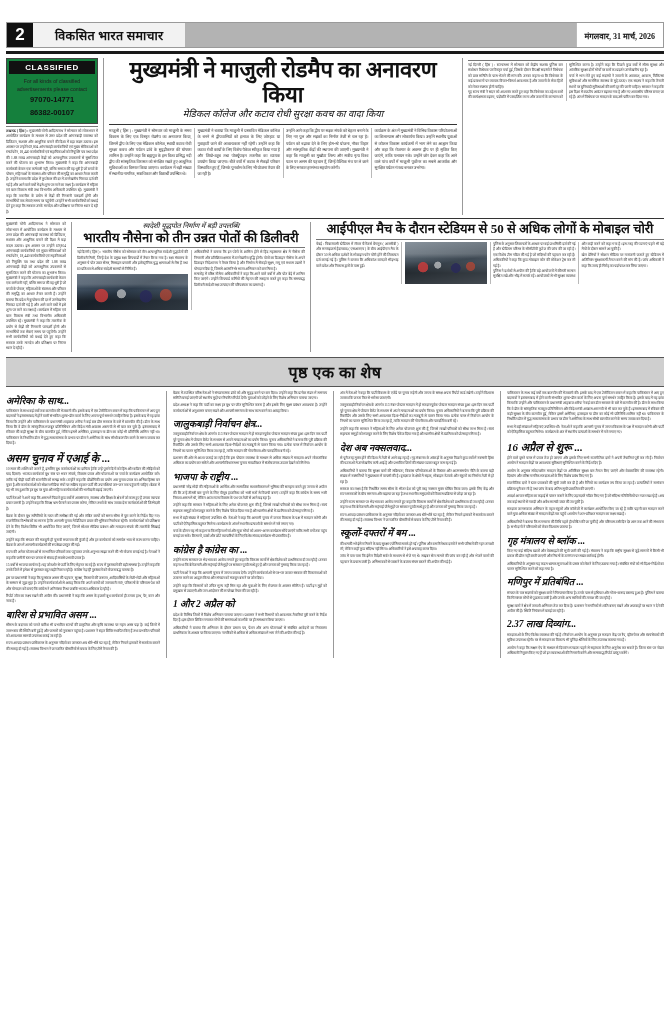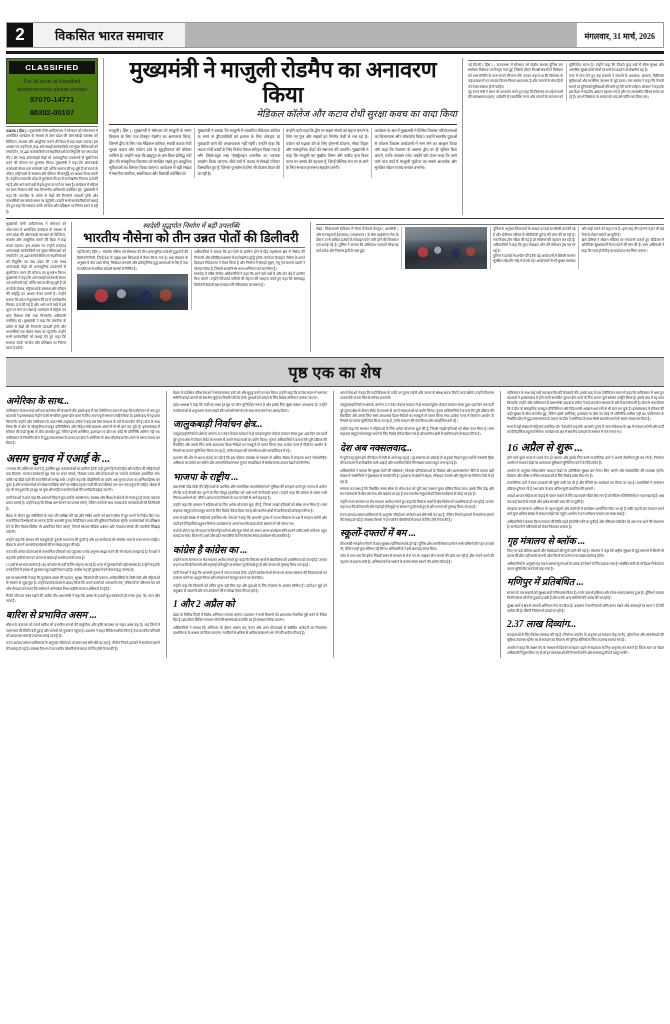--- a/index.html
+++ b/index.html
@@ -26,35 +26,35 @@
   .rule-thick { height:3px; background:#1a1a1a; margin:3px 0 4px; }
   .rule-thin  { height:1px; background:#333; margin:3px 0; }
   .rule-hair  { height:1px; background:#777; margin:2px 0; }
 
   
   .body-text { font-size:4.0px; line-height:1.55; text-align:justify; color:#2a2a2a;
                hyphens:auto; word-spacing:-0.3px; }
   .body-text.tiny { font-size:3.6px; line-height:1.5; }
 
   .hd-main { font-size:22px; font-weight:bold; text-align:center; line-height:1.12; letter-spacing:-0.2px; }
-  .hd-sub  { font-size:9.5px; font-style:italic; text-align:right; line-height:1.25; margin-top:2px; }
+  .hd-sub  { font-size:9.5px; font-style:italic; text-align:center; line-height:1.25; margin-top:2px; }
   .hd-med  { font-size:11px; font-weight:bold; text-align:center; line-height:1.18; }
   .hd-med2 { font-size:13px; font-weight:bold; text-align:center; line-height:1.15; }
   .kicker  { font-size:7px; font-style:italic; text-align:center; line-height:1.2; }
 
   
   .top-wrap { display:flex; gap:5px; }
   .col-left  { width:92px; }
   .col-mid   { flex:1; }
   .col-right { width:196px; }
 
   .vdiv { width:1px; background:#999; align-self:stretch; }
 
   
-  .classified { border:1px solid #444; background:#4d7c0f; padding:2px; text-align:center; }
+  .classified { border:1px solid #444; background:#15803d; padding:2px; text-align:center; }
   .classified-title { background:#111; color:#fff; font-family:"Liberation Sans",sans-serif;
                       font-weight:bold; font-size:8px; letter-spacing:.6px; padding:2px 0; }
   .classified-body { font-family:"Liberation Sans",sans-serif; font-size:5.2px; line-height:1.55;
                      padding:3px 2px 2px; color:#222; }
   .classified-phone { font-family:"Liberation Sans",sans-serif; font-weight:bold; font-size:7.5px;
                       line-height:1.45; padding-bottom:2px; }
 
   .left-head { font-size:10px; font-weight:bold; text-align:center; line-height:1.2; margin:4px 0 2px; }
   .col2 { column-count:2; column-gap:6px; column-rule:1px solid #b9b9b9; }
   .col4 { column-count:4; column-gap:6px; column-rule:1px solid #b9b9b9; }
@@ -164,20 +164,21 @@
         <div class="body-text tiny">नई दिल्ली ( हिंस ) : भारतीय नौसेना को सोमवार को तीन अत्याधुनिक स्वदेशी युद्धपोतों की डिलीवरी मिली, जिन्हें देश के प्रमुख रक्षा शिपयार्डों में तैयार किया गया है। रक्षा मंत्रालय के अनुसार ये पोत उन्नत सेंसर, मिसाइल प्रणाली और इलेक्ट्रॉनिक युद्ध क्षमताओं से लैस हैं तथा 60 प्रतिशत से अधिक स्वदेशी सामग्री से निर्मित हैं।</div>
         <div class="photo" style="height:36px;margin:2px 0;"></div>
         <div class="body-text tiny">अधिकारियों ने बताया कि इन पोतों के शामिल होने से हिंद महासागर क्षेत्र में नौसेना की निगरानी और प्रतिक्रिया क्षमता में उल्लेखनीय वृद्धि होगी। पोतों का डिजाइन नौसेना के अपने डिजाइन निदेशालय ने तैयार किया है और निर्माण में सैकड़ों सूक्ष्म, लघु एवं मध्यम उद्यमों ने योगदान दिया है, जिससे आत्मनिर्भर भारत अभियान को बल मिला है।</div>
         <div class="body-text tiny">समारोह में वरिष्ठ नौसेना अधिकारियों ने कहा कि आने वाले वर्षों में और पोत बेड़े में शामिल किए जाएंगे। उन्होंने शिपयार्ड कर्मियों की मेहनत की सराहना करते हुए कहा कि समयबद्ध डिलीवरी स्वदेशी रक्षा उत्पादन की परिपक्वता का प्रमाण है।</div>
       </div>
     </div>
 
     <div class="vdiv"></div>
 
     <div style="flex:1">
+      <div class="hd-med2">आईपीएल मैच के दौरान स्टेडियम से 50 से अधिक लोगों के मोबाइल चोरी</div>
       <div class="rule-hair"></div>
       <div class="col4" style="margin-top:2px">
         <div class="body-text tiny">चेन्नई : चिन्नास्वामी स्टेडियम में रॉयल चैलेंजर्स बेंगलुरु ( आरसीबी ) और सनराइजर्स हैदराबाद ( एसआरएच ) के बीच आईपीएल मैच के दौरान 50 से अधिक दर्शकों के मोबाइल फोन चोरी होने की शिकायत दर्ज कराई गई है। पुलिस ने बताया कि अधिकांश वारदातें भीड़भाड़ वाले प्रवेश और निकास द्वारों के पास हुईं।</div>
         <div class="photo photo-people" style="height:42px;margin:2px 0;"></div>
         <div class="body-text tiny">पुलिस के अनुसार शिकायतों के आधार पर कई प्राथमिकी दर्ज की गई हैं और स्टेडियम परिसर के सीसीटीवी फुटेज की जांच की जा रही है। एक विशेष टीम गठित की गई है जो संदिग्धों की पहचान कर रही है। अधिकारियों ने कहा कि कुछ मोबाइल फोन की लोकेशन ट्रेस कर ली गई है।</div>
         <div class="body-text tiny">पुलिस ने दर्शकों से अपील की है कि बड़े आयोजनों में कीमती सामान सुरक्षित रखें और भीड़ में सतर्क रहें। आयोजकों से भी सुरक्षा व्यवस्था और कड़ी करने को कहा गया है। इस तरह की घटनाएं पहले भी बड़े मैचों के दौरान सामने आ चुकी हैं।</div>
         <div class="body-text tiny">खेल प्रेमियों ने सोशल मीडिया पर नाराजगी जताते हुए स्टेडियम में अतिरिक्त सुरक्षाकर्मी तैनात करने की मांग की है। जांच अधिकारी ने कहा कि जल्द ही गिरोह का पर्दाफाश कर लिया जाएगा।</div>
       </div>
     </div>
   </div>

